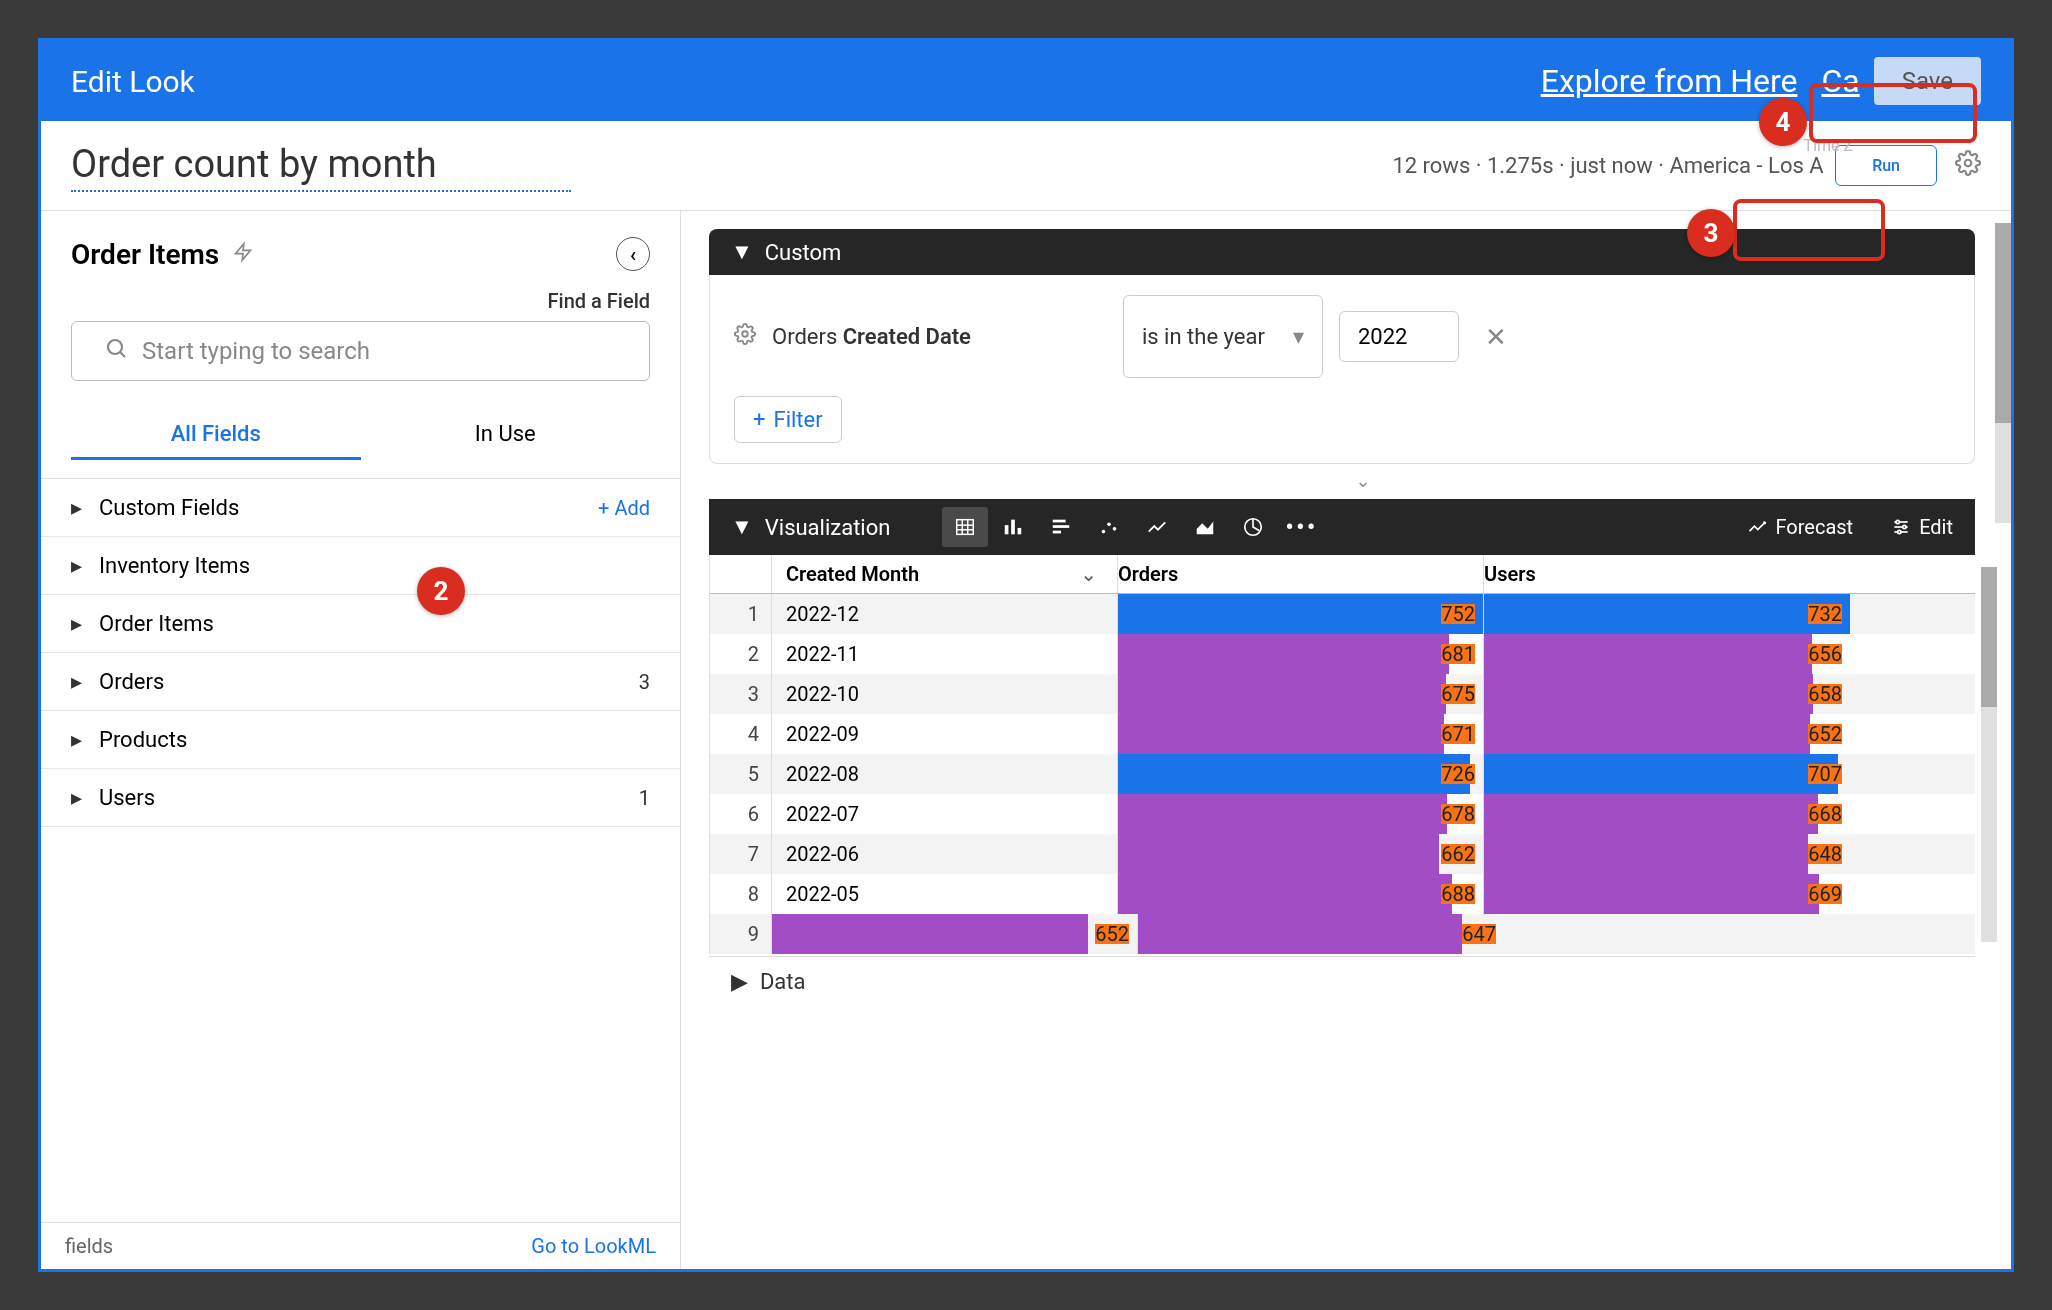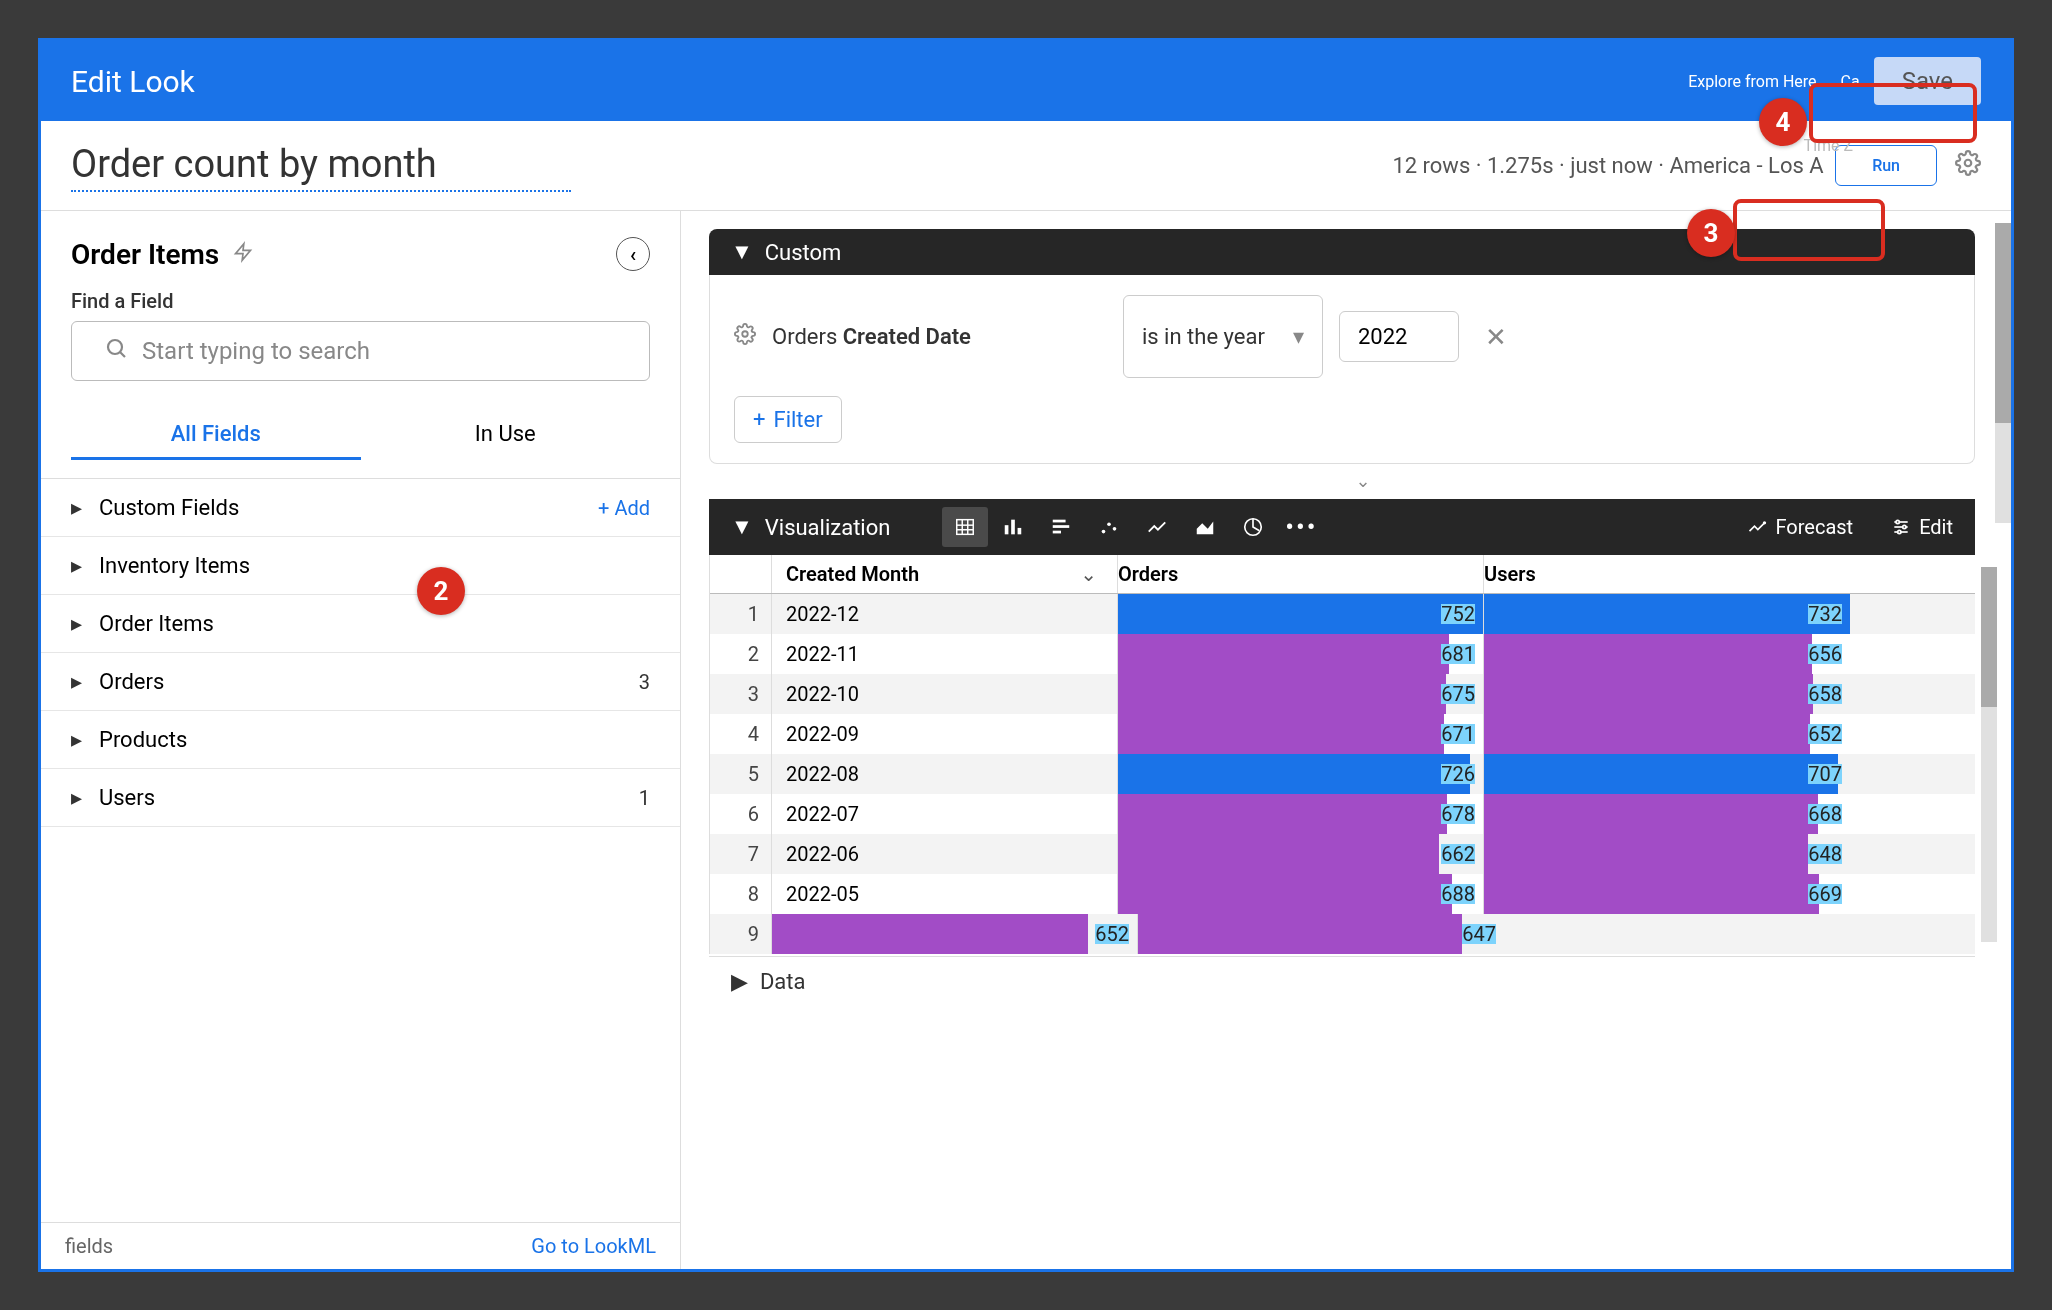--- a/index.html
+++ b/index.html
@@ -1,39 +1,39 @@
 <!DOCTYPE html>
 <html><head>
 <meta charset="utf-8">
 <style>
   * { box-sizing: border-box; margin: 0; padding: 0; font-family: -apple-system, BlinkMacSystemFont, "Segoe UI", Roboto, Arial, sans-serif; }
   body { background:#3a3a3a; width:2052px; height:1310px; padding:38px; }
   .app-frame { width:1976px; height:1234px; background:#fff; border:3px solid #1a73e8; overflow:hidden; display:flex; flex-direction:column; }
 
   .top-bar { background:#1a73e8; color:#fff; height:80px; display:flex; align-items:center; padding:0 30px; font-size:30px; }
   .top-bar .spacer { flex:1; }
-  .top-bar .link { margin-left:24px; font-size:16px; cursor:pointer; }
+  .top-bar .link { margin-left:24px; font-size:32px; cursor:pointer;text-decoration:underline; }
   .save-btn { background:#c6d9f7; color:#555; border:none; border-radius:4px; padding:10px 28px; margin-left:14px; font-size:24px; cursor:pointer; }
 
   .title-row { height:90px; display:flex; align-items:center; padding:0 30px; border-bottom:1px solid #ddd; }
   .title-input { font-size:38px; border:none; border-bottom:2px dotted #1a73e8; padding:2px 0 4px 0; width:500px; outline:none; color:#333; }
   .title-row .spacer { flex:1; }
   .meta { font-size:22px; color:#555; white-space:nowrap; }
   .tz-label { font-size:16px; color:#bbb; position:relative; top:-20px; margin-right:-40px; margin-left:-20px; }
   .run-btn { border:1.5px solid #1a73e8; color:#1a73e8; background:#fff; border-radius:6px; font-size:16px; padding:10px 36px; margin-left:22px; cursor:pointer; font-weight:500; }
   .gear-in-title { margin-left:18px; color:#888; font-size:26px; cursor:pointer; }
 
   .body-row { flex:1; display:flex; overflow:hidden; }
   .sidebar { width:640px; border-right:1px solid #ddd; display:flex; flex-direction:column; }
   .side-head { padding:26px 30px 18px 30px; }
   .explore-name { font-size:28px; font-weight:600; display:flex; align-items:center; gap:14px; }
   .explore-name .bolt { color:#888; font-size:22px; }
   .explore-name .spacer { flex:1; }
   .collapse-btn { width:34px; height:34px; border:1.5px solid #555; border-radius:50%; display:flex; align-items:center; justify-content:center; cursor:pointer; font-size:20px; }
-  .find-label { font-size:20px; color:#333; margin-top:18px; display:block; font-weight:500; }
+  .find-label { font-size:20px; color:#333; margin-top:18px; display:block; font-weight:500;text-align:right; }
   .search-box { margin-top:8px; border:1px solid #bbb; border-radius:6px; display:flex; align-items:center; padding:14px 32px; font-size:24px; color:#888; gap:14px; }
   .search-box input { border:none; font-size:24px; outline:none; flex:1; color:#333; }
   .search-box input::placeholder { color:#888; }
   .tabs { display:flex; margin-top:26px; }
   .tab { flex:1; text-align:center; font-size:22px; padding:14px 0; cursor:pointer; position:relative; }
   .tab.active { color:#1a73e8; font-weight:500; }
   .tab.active::after { content:""; position:absolute; left:0; right:0; bottom:0; height:3px; background:#1a73e8; }
 
   .field-list { flex:1; overflow:auto; border-top:1px solid #ddd; }
   .field-group { display:flex; align-items:center; padding:16px 30px; border-bottom:1px solid #e6e6e6; font-size:22px; cursor:pointer; gap:14px; }
@@ -73,21 +73,21 @@
   .grid-scroll .thumb { width:16px; background:#aaa; height:140px; }
   .grid-row { display:flex; height:40px; font-size:20px; }
   .grid-row.header { font-weight:600; height:39px; border-bottom:1.5px solid #bbb; }
   .grid-row:nth-child(odd):not(.header) { background:#f3f3f3; }
   .cell-idx { width:62px; border-right:1px solid #ddd; display:flex; align-items:center; justify-content:flex-end; padding-right:12px; color:#444; }
   .cell-month { width:346px; border-right:1px solid #ddd; display:flex; align-items:center; padding:0 14px; }
   .cell-bar { width:366px; border-right:1px solid #ddd; position:relative; display:flex; align-items:center; }
   .cell-bar:last-child { border-right:none; }
   .bar-fill { height:100%; background:#a24cc6; }
   .bar-fill.blue { background:#1a73e8; }
-  .bar-val { position:absolute; right:8px; color:#222; background:#7dd3fc; line-height:1; }
+  .bar-val { position:absolute; right:8px; color:#222; background:#f97316; line-height:1; }
   .grid-row.header .cell-month, .grid-row.header .cell-bar { gap:8px; }
   .hdr-chev { color:#555; font-weight:normal; margin-left:auto; margin-right:6px; }
 
   .data-head { background:#fff; color:#333; padding:12px 22px; font-size:22px; display:flex; align-items:center; gap:12px; margin-right:36px; border-top:1px solid #ddd; margin-top:2px; }
 
   
   .anno { position:absolute; width:48px; height:48px; border-radius:50%; background:#d92d20; color:#fff; font-weight:700; font-size:26px; display:flex; align-items:center; justify-content:center; z-index:20; box-shadow:0 1px 4px rgba(0,0,0,.3); }
   .anno-box { position:absolute; border:4px solid #d92d20; border-radius:8px; z-index:19; pointer-events:none; }
 </style>
 </head>

